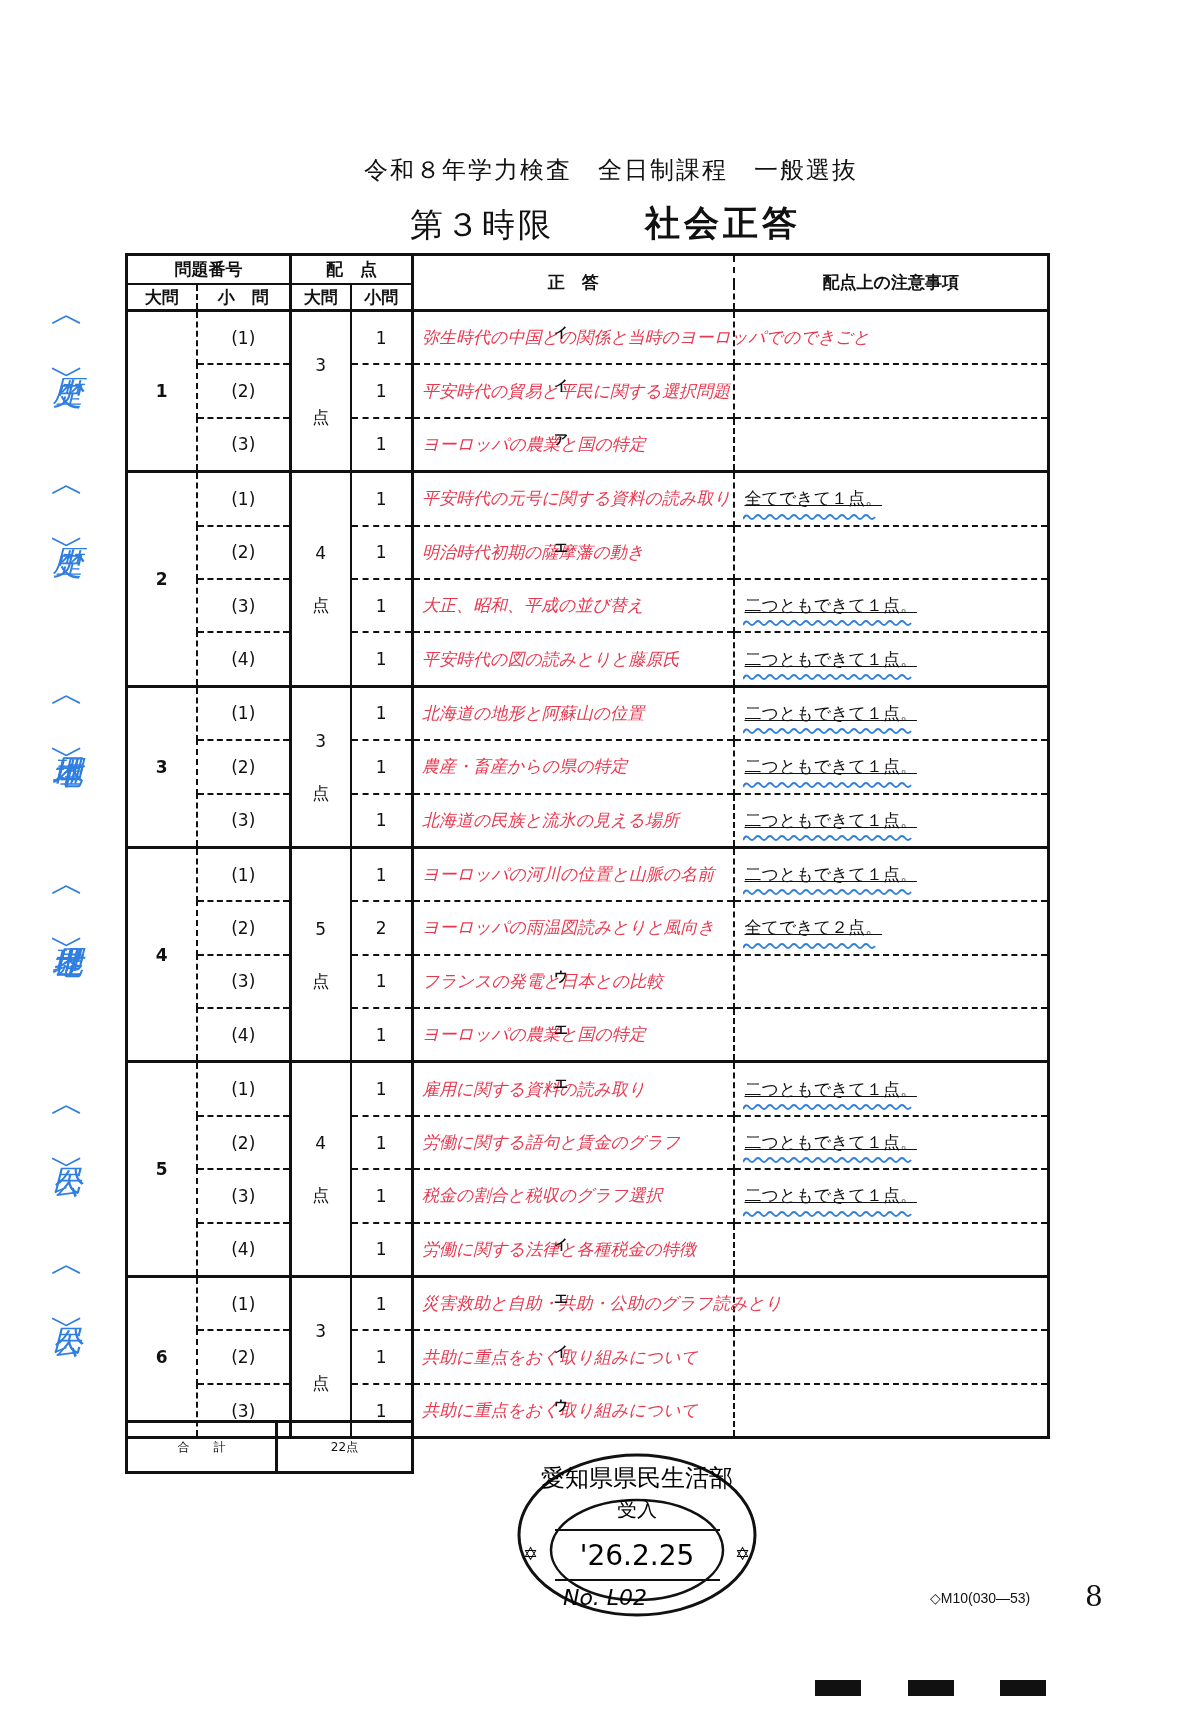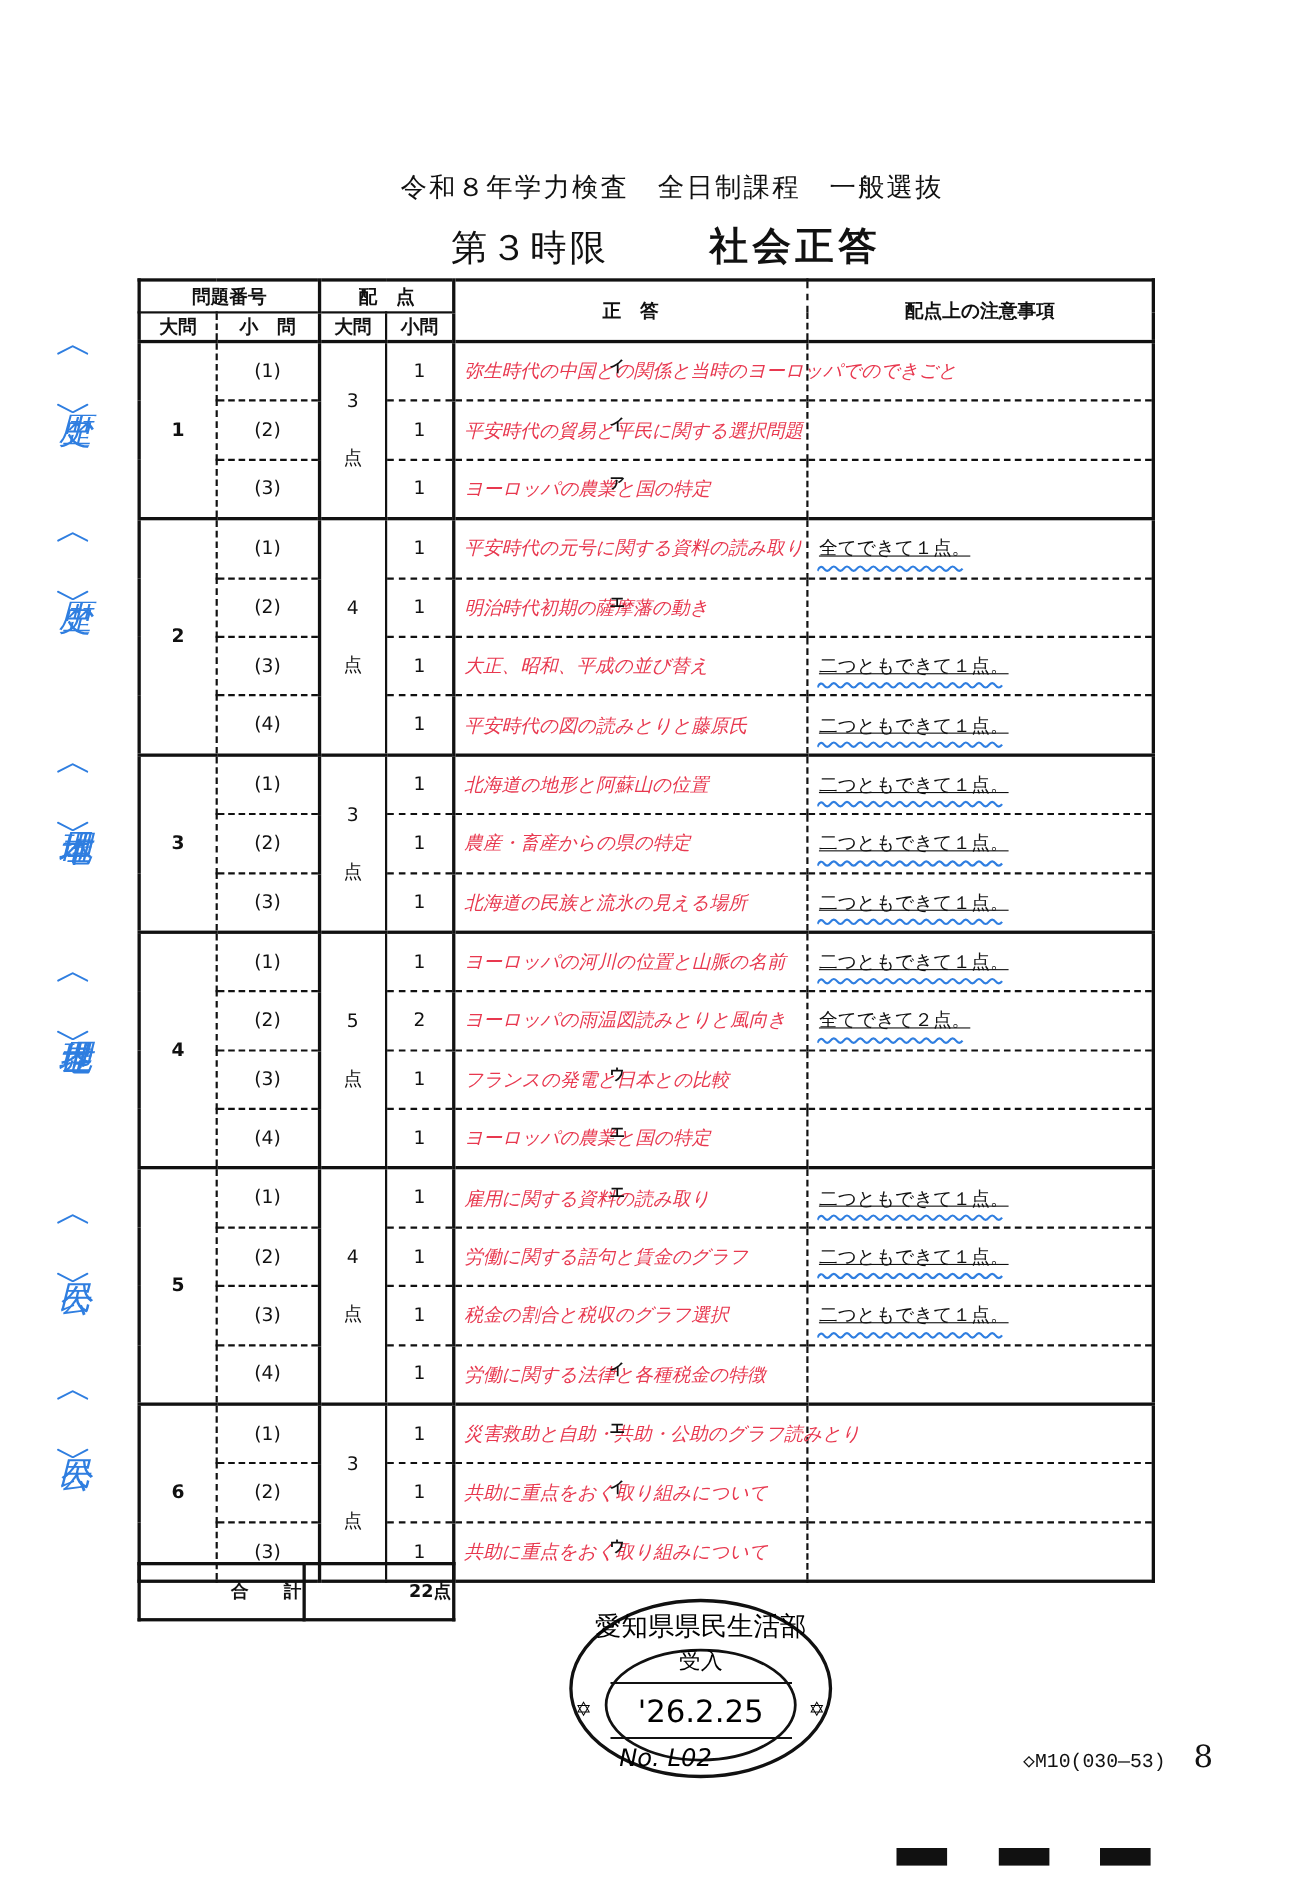--- a/index.html
+++ b/index.html
@@ -25,29 +25,29 @@
               position:absolute; top:12px; }
   .note { text-align:left !important; padding-left:10px !important; font-size:17px; position:relative;text-decoration:underline; }
   .note .wave { position:absolute; left:8px; bottom:4px; height:8px; }
   .B { border:3px solid #111; }
   .bt { border-top:3px solid #111; }
   .bb { border-bottom:3px solid #111; }
   .br { border-right:3px solid #111; }
   .btd { border-top:2px dashed #111; }
 
   .total { position:absolute; left:125px; top:1420px; border-collapse:collapse; width:289px; }
-  .total td { border:3px solid #111; height:46px; text-align:right; font-weight:bold; font-size:16px; }
+  .total td { border:3px solid #111; height:46px; text-align:center; font-weight:normal; font-size:12px; }
 
   .margin-notes { position:absolute; left:30px; top:300px; width:75px; }
   .mnote { color:#2f7ee0; font-family:"DejaVu Serif", serif; font-style:italic; font-size:30px;
            text-align:center; line-height:36px; position:absolute; left:0; width:75px; }
   .mnote .br-top, .mnote .br-bot { display:block; font-size:34px; font-style:normal; line-height:26px; }
 
   .stamp { position:absolute; left:515px; top:1450px; width:245px; height:170px; }
-  .code { position:absolute; left:930px; top:1590px; font-family:Liberation Mono, monospace; font-size:18px; }
+  .code { position:absolute; left:930px; top:1590px; font-family:Liberation Sans, sans-serif; font-size:14px; }
   .pageno { position:absolute; left:1085px; top:1580px; font-family:"DejaVu Serif", serif; font-size:28px; }
   .bar { position:absolute; top:1680px; height:16px; background:#111; }
 </style>
 </head>
 <body>
 
 <div class="title1">令和８年学力検査　全日制課程　一般選抜</div>
 <div class="title2">第３時限</div>
 <div class="title3">社会正答</div>
 

